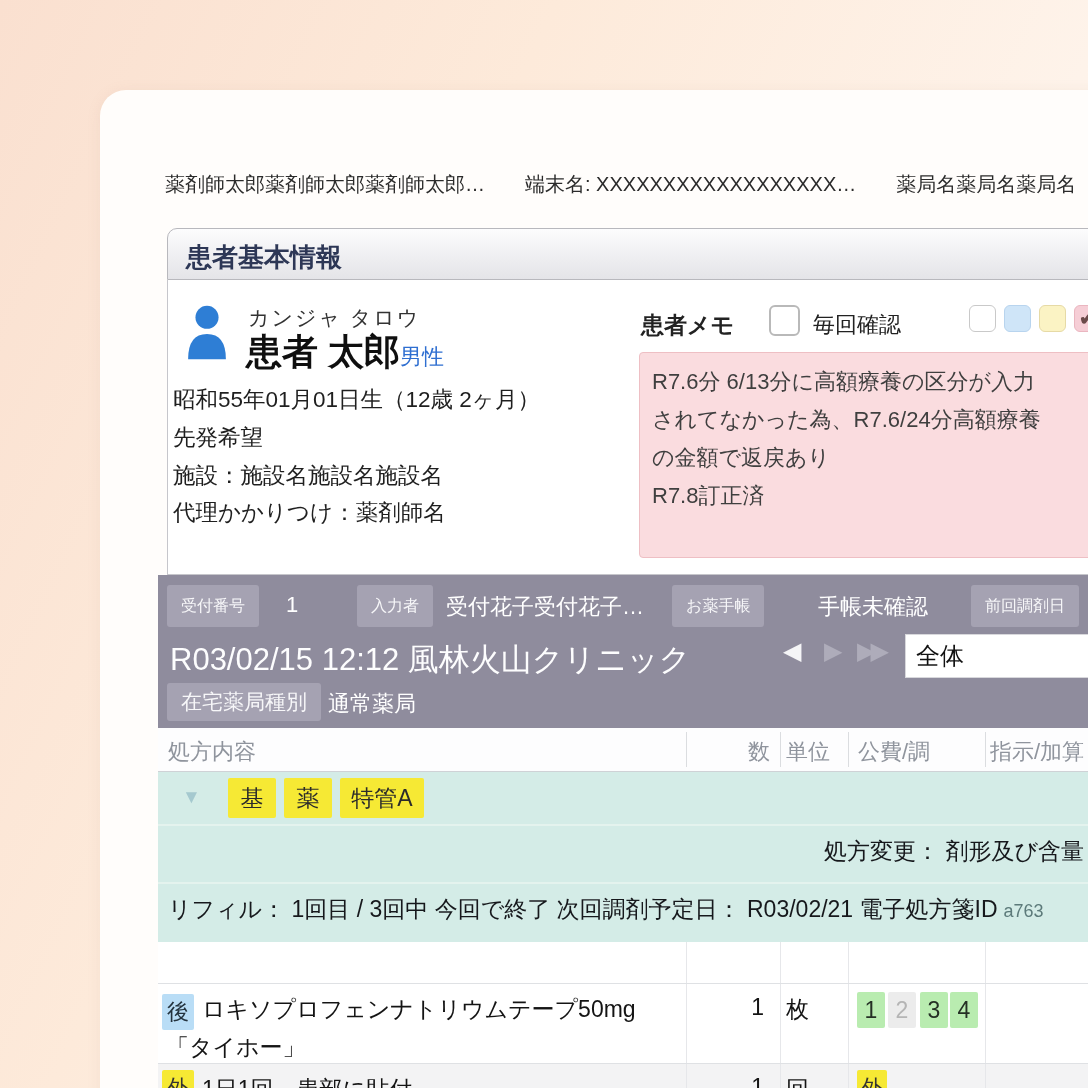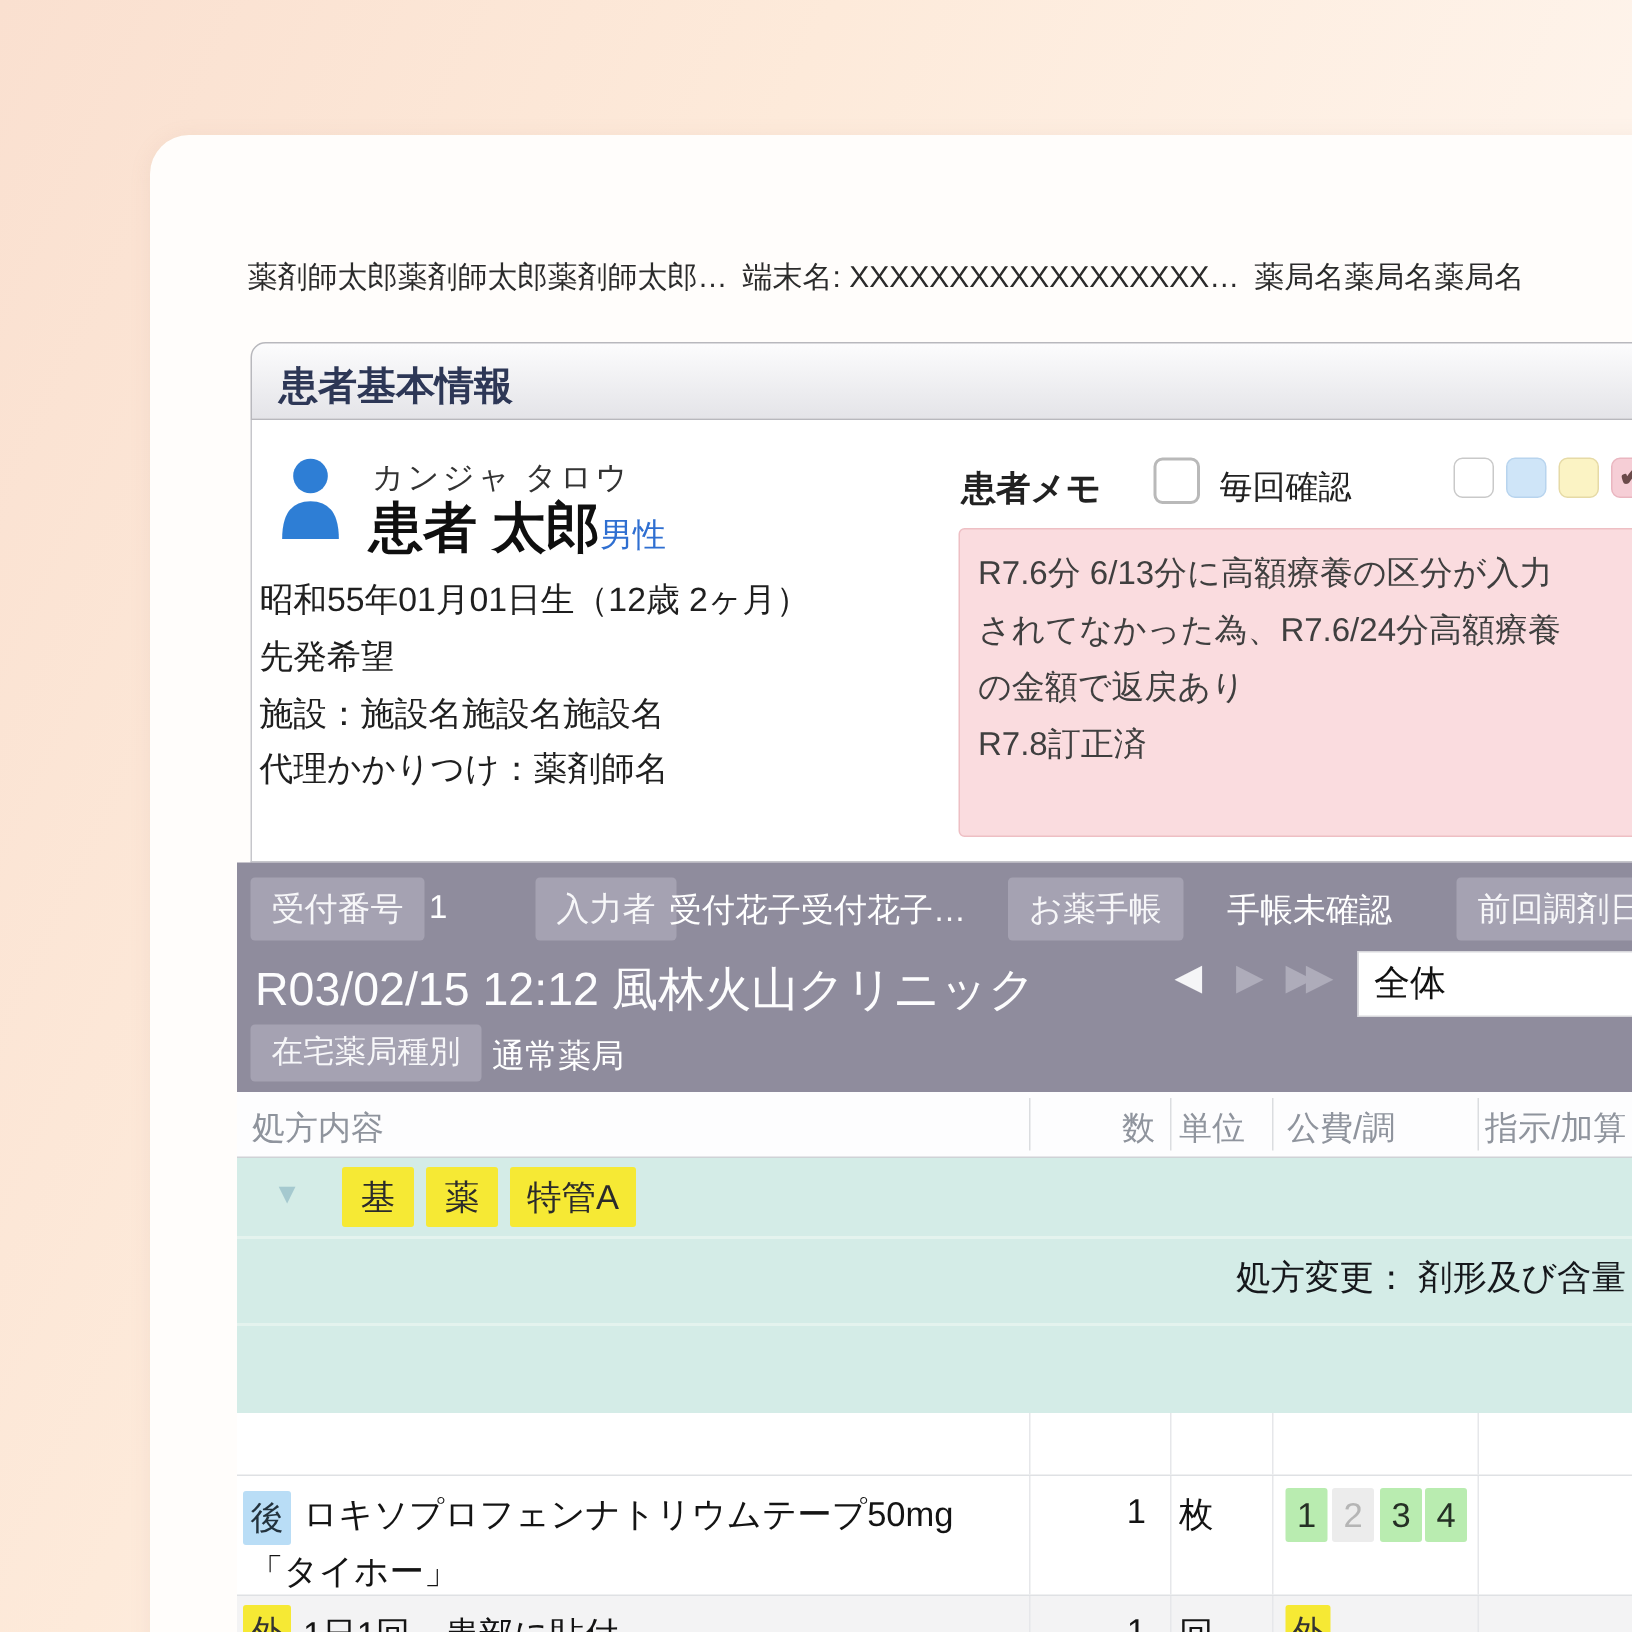--- a/index.html
+++ b/index.html
@@ -5,21 +5,21 @@
   html,body{margin:0;padding:0;}
   .stage{
     position:relative;width:1088px;height:1088px;overflow:hidden;
     background:linear-gradient(115deg,#fae0d0 0%,#fdeada 35%,#fef3ea 70%,#fffaf5 100%);
     font-family:"Liberation Sans",sans-serif;
   }
   .card{position:absolute;left:100px;top:90px;width:1100px;height:1100px;
     background:#fffdfb;border-radius:26px;box-shadow:0 2px 14px rgba(180,140,120,.12);}
   
   .top-bar{position:absolute;left:165px;top:171px;width:923px;height:28px;
-    display:flex;gap:10px;white-space:nowrap;overflow:hidden;
+    display:flex;gap:40px;white-space:nowrap;overflow:hidden;
     font-size:20px;color:#2b2b2b;}
   
   .panel-header{position:absolute;left:167px;top:228px;width:940px;height:52px;
     background:linear-gradient(#fcfcfd,#e4e4e8);border:1px solid #b8b8bd;
     border-radius:10px 0 0 0;box-sizing:border-box;}
   .panel-header span{display:block;margin:11px 0 0 18px;font-size:26px;font-weight:bold;color:#2d3756;}
   .panel-body{position:absolute;left:167px;top:280px;width:940px;height:295px;
     background:#ffffff;border-left:1px solid #c6c6cb;border-bottom:1px solid #c6c6cb;box-sizing:border-box;}
   .person-icon{position:absolute;left:18px;top:24px;width:42px;height:56px;}
   .furigana{position:absolute;left:80px;top:24px;font-size:21px;color:#333;letter-spacing:2px;}
@@ -32,21 +32,21 @@
     border:2px solid #b9b9b9;border-radius:6px;box-sizing:border-box;}
   .confirm-label{position:absolute;left:645px;top:30px;font-size:22px;color:#222;}
   .swatch{position:absolute;top:25px;width:27px;height:27px;border-radius:6px;border:1px solid #c9c9c9;
     box-sizing:border-box;text-align:center;}
   .swatch .mark{font-size:20px;font-weight:bold;color:#6b4a4a;line-height:25px;}
   .memo-box{position:absolute;left:471px;top:72px;width:470px;height:206px;background:#fadcdf;
     border:1px solid #eebfc4;border-radius:4px;box-sizing:border-box;padding:10px 12px;
     font-size:22px;color:#3f3f3f;line-height:38px;white-space:nowrap;overflow:hidden;}
   
   .rec-bar{position:absolute;left:158px;top:575px;width:932px;height:153px;background:#8f8c9d;}
-  .chip{position:absolute;background:#a5a2b2;color:#f7f7f9;font-size:22px;height:42px;line-height:42px;
+  .chip{position:absolute;background:#a5a2b2;color:#f7f7f9;font-size:16px;height:42px;line-height:42px;
     padding:0 14px;border-radius:3px;white-space:nowrap;top:10px;}
   .chip.small{height:38px;line-height:38px;font-size:21px;top:108px;}
   .bar-val{position:absolute;color:#fff;font-size:22px;white-space:nowrap;}
   .visit-line{position:absolute;left:12px;top:64px;color:#fdfdfe;font-size:31px;white-space:nowrap;}
   .nav{position:absolute;top:62px;font-size:24px;}
   .nav.on{color:#f5f5f7;}
   .nav.off{color:#aeacba;}
   .scope-select{position:absolute;left:747px;top:59px;width:300px;height:44px;background:#fff;
     border:1px solid #d8d8dc;box-sizing:border-box;font-size:24px;color:#111;line-height:42px;padding-left:10px;}
   
@@ -166,20 +166,23 @@
   </div>
 
   <div class="group-sec" style="background: rgb(212, 236, 231);">
     <div class="sep" style="top:52px;"></div>
     <div class="sep" style="top:110px;"></div>
     <span class="expander">▼</span>
     <span class="gtag" style="left: 70px; width: 48px; background: rgb(246, 233, 52);">基</span>
     <span class="gtag" style="left: 126px; width: 48px; background: rgb(246, 233, 52);">薬</span>
     <span class="gtag" style="left: 182px; width: 84px; background: rgb(246, 233, 52);">特管A</span>
     <div class="gline" style="left:666px;top:64px;">処方変更： 剤形及び含量</div>
+    <div class="gline" style="left:10px;top:122px;">
+      <span>リフィル： 1回目 / 3回中 今回で終了 次回調剤予定日： R03/02/21 電子処方箋ID</span><span class="rx-id">a763</span>
+    </div>
   </div>
 
   <div class="rx-rows">
 
     <div class="rx-row row-generic">
       <div class="vline" style="left:528px;"></div>
       <div class="vline" style="left:622px;"></div>
       <div class="vline" style="left:690px;"></div>
       <div class="vline" style="left:827px;"></div>
     </div>

